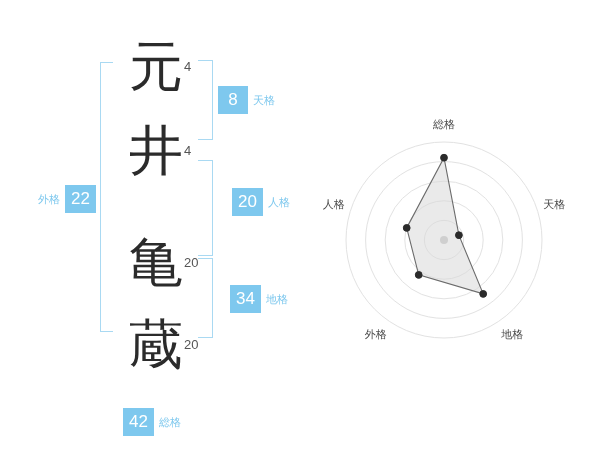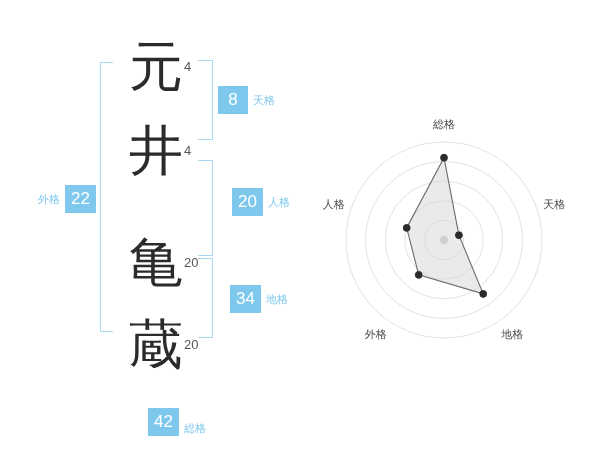--- a/index.html
+++ b/index.html
@@ -78,21 +78,21 @@
     font-family: "DejaVu Sans", sans-serif;
     white-space: nowrap;
   }
   .chip.rev .box { order: 2; }
   .chip.rev .lbl { order: 1; }
 
   .chip-tenkaku { left: 218px; top: 86px; }
   .chip-jinkaku { left: 232px; top: 188px; }
   .chip-chikaku { left: 218px; top: 285px; margin-left: 12px; }
   .chip-gaikaku { left: 38px;  top: 185px; }
-  .chip-soukaku { left: 148px; top: 408px; align-items: flex-end; }
+  .chip-soukaku { left: 123px; top: 408px; }
 
   
   .brk {
     position: absolute;
     border-color: #a9d9f2;
     border-style: solid;
     border-width: 0;
   }
   
   .brk-tenkaku {

